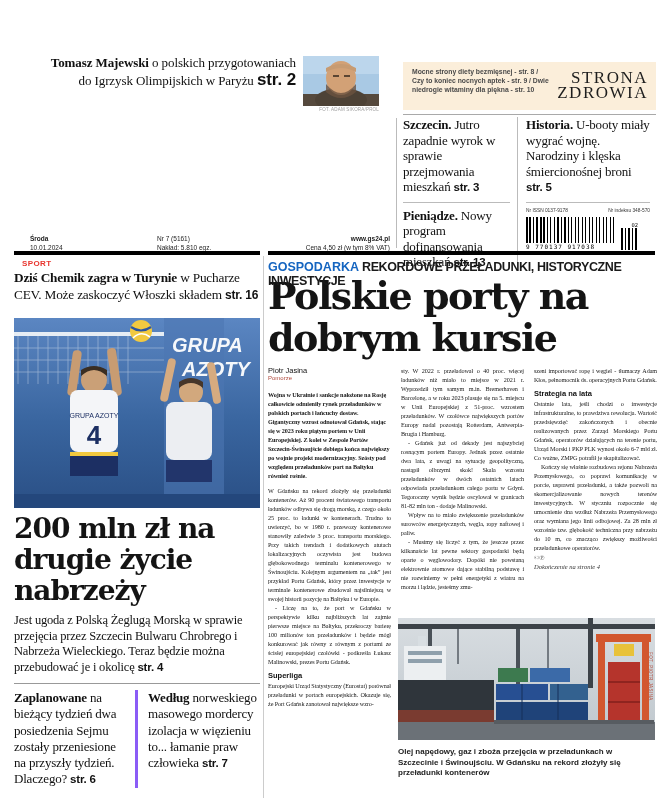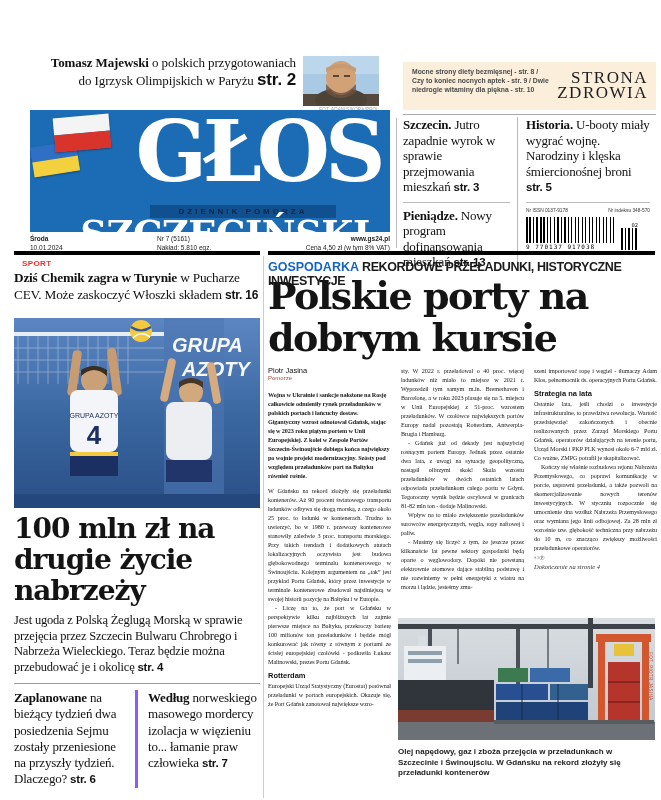--- a/index.html
+++ b/index.html
@@ -134,33 +134,20 @@
 
   <div class="abs zdrowie">
     <div class="zdrowie-text sans">Mocne strony diety bezmięsnej - str. 8 / Czy to koniec nocnych aptek - str. 9 / Dwie niedrogie witaminy dla piękna - str. 10</div>
     <div class="zdrowie-logo">
       <div>STRONA</div>
       <div>ZDROWIA</div>
     </div>
   </div>
   <div class="abs rule-under-zdrowie"></div>
 
-  <div class="abs masthead">
-    <div class="flag flag-ua">
-        <div class="t"></div>
-        <div class="b"></div>
-      </div>
-    <div class="flag flag-pl">
-        <div class="t"></div>
-        <div class="b"></div>
-      </div>
-    <div class="mh-glos">GŁOS</div>
-    <div class="mh-band sans">DZIENNIK POMORZA</div>
-    <div class="mh-szcz">SZCZECIŃSKI</div>
-  </div>
   <div class="abs info-row sans">
     <div class="info-cell">
       <b>Środa</b><br>
       <span>10.01.2024</span>
     </div>
     <div class="info-cell info-center">
       <span>Nr 7 (5161)</span><br>
       <span>Nakład: 5.810 egz.</span>
     </div>
     <div class="info-cell info-right">
@@ -265,21 +252,21 @@
         <rect x="196" y="44" width="8" height="42" rx="4" fill="#d6ab80" transform="rotate(-10 200 65)"></rect>
         <circle cx="177" cy="74" r="12" fill="#d2a87d"></circle>
         <path d="M165 70 Q177 60 189 70 L189 64 Q177 56 165 64 Z" fill="#46362a"></path>
         <rect x="152" y="84" width="46" height="58" rx="8" fill="#eceef2"></rect>
         <rect x="152" y="142" width="46" height="22" fill="#22356b"></rect>
       </g>
       <rect x="0" y="176" width="246" height="14" fill="#24477c"></rect>
     </svg>
   </div>
 
-  <div class="abs left-headline">100 mln zł na drugie życie nabrzeży</div>
+  <div class="abs left-headline">200 mln zł na drugie życie nabrzeży</div>
   <div class="abs left-para">
     <span>Jest ugoda z Polską Żeglugą Morską w sprawie przejęcia przez Szczecin Bulwaru Chrobrego i Nabrzeża Wieleckiego. Teraz będzie można przebudować je i okolicę </span><b class="sans" style="font-size:11.5px">str. 4</b>
   </div>
 
   <div class="abs rule-mini"></div>
   <div class="abs mini-briefs">
     <div class="mini-col1">
       <div class="mini">
         <b>Zaplanowane</b><span> na bieżący tydzień dwa posiedzenia Sejmu zostały przeniesione na przyszły tydzień. Dlaczego? </span><b class="sans" style="font-size:11.5px">str. 6</b>
       </div>
@@ -298,21 +285,21 @@
     <span class="section">GOSPODARKA</span><span> REKORDOWE PRZEŁADUNKI, HISTORYCZNE INWESTYCJE</span>
   </div>
 
   <div class="abs cols">
     <div class="col col1">
       <div class="byline">Piotr Jasina</div>
       <div class="byline-sub">Pomorze</div>
       <p class="bp lead">Wojna w Ukrainie i sankcje nałożone na Rosję całkowicie odmieniły rynek przeładunków w polskich portach i łańcuchy dostaw. Gigantyczny wzrost odnotował Gdańsk, stając się w 2023 roku piątym portem w Unii Europejskiej. Z kolei w Zespole Portów Szczecin-Świnoujście dobiega końca największy po wojnie projekt modernizacyjny. Szósty pod względem przeładunków port na Bałtyku również rośnie.</p>
       <p class="bp">W Gdańsku na rekord złożyły się przeładunki kontenerów. Aż 90 procent światowego transportu ładunków odbywa się drogą morską, z czego około 25 proc. to ładunki w kontenerach. Trudno to uwierzyć, bo w 1980 r. przewozy kontenerowe stanowiły zaledwie 3 proc. transportu morskiego. Przy takich trendach i dodatkowych atutach lokalizacyjnych oczywista jest budowa głębokowodnego terminalu kontenerowego w Świnoujściu. Kolejnym argumentem na „tak” jest przykład Portu Gdańsk, który przez inwestycje w terminale kontenerowe zbudował najsilniejszą w swojej historii pozycję na Bałtyku i w Europie.</p>
       <p class="bp ind">- Liczę na to, że port w Gdańsku w perspektywie kilku najbliższych lat zajmie pierwsze miejsce na Bałtyku, przekroczy barierę 100 milionów ton przeładunków i będzie mógł konkurować jak równy z równym z portami ze ścisłej europejskiej czołówki - podkreśla Łukasz Malinowski, prezes Portu Gdańsk.</p>
-      <div class="subhead">Rotterdam</div>
+      <div class="subhead">Superliga</div>
       <p class="bp">Europejski Urząd Statystyczny (Eurostat) porównał przeładunki w portach europejskich. Okazuje się, że Port Gdańsk zanotował największe wzro-</p>
     </div>
     <div class="col col2">
       <p class="bp">sty. W 2022 r. przeładował o 40 proc. więcej ładunków niż miało to miejsce w 2021 r. Wyprzedził tym samym m.in. Bremerhaven i Barcelonę, a w roku 2023 plasuje się na 5. miejscu w Unii Europejskiej z 51-proc. wzrostem przeładunków. W czołówce największych portów Europy nadal pozostają Rotterdam, Antwerpia-Brugia i Hamburg.</p>
       <p class="bp ind">- Gdańsk już od dekady jest najszybciej rosnącym portem Europy. Jednak przez ostatnie dwa lata, z uwagi na sytuację geopolityczną, nastąpił olbrzymi skok! Skala wzrostu przeładunków w dwóch ostatnich latach odpowiada przeładunkom całego portu w Gdyni. Tegoroczny wynik będzie oscylował w granicach 81-82 mln ton - dodaje Malinowski.</p>
       <p class="bp ind">Wpływ na to miało zwiększenie przeładunków surowców energetycznych, węgla, ropy naftowej i paliw.</p>
       <p class="bp ind">- Musimy się liczyć z tym, że jeszcze przez kilkanaście lat pewne sektory gospodarki będą oparte o węglowodory. Dopóki nie powstaną elektrownie atomowe dające stabilną podstawę i nie rozwiniemy w pełni energetyki z wiatru na morzu i lądzie, jesteśmy zmu-</p>
     </div>
     <div class="col col3">
       <p class="bp">szeni importować ropę i węgiel - tłumaczy Adam Kłos, pełnomocnik ds. operacyjnych Portu Gdańsk.</p>

